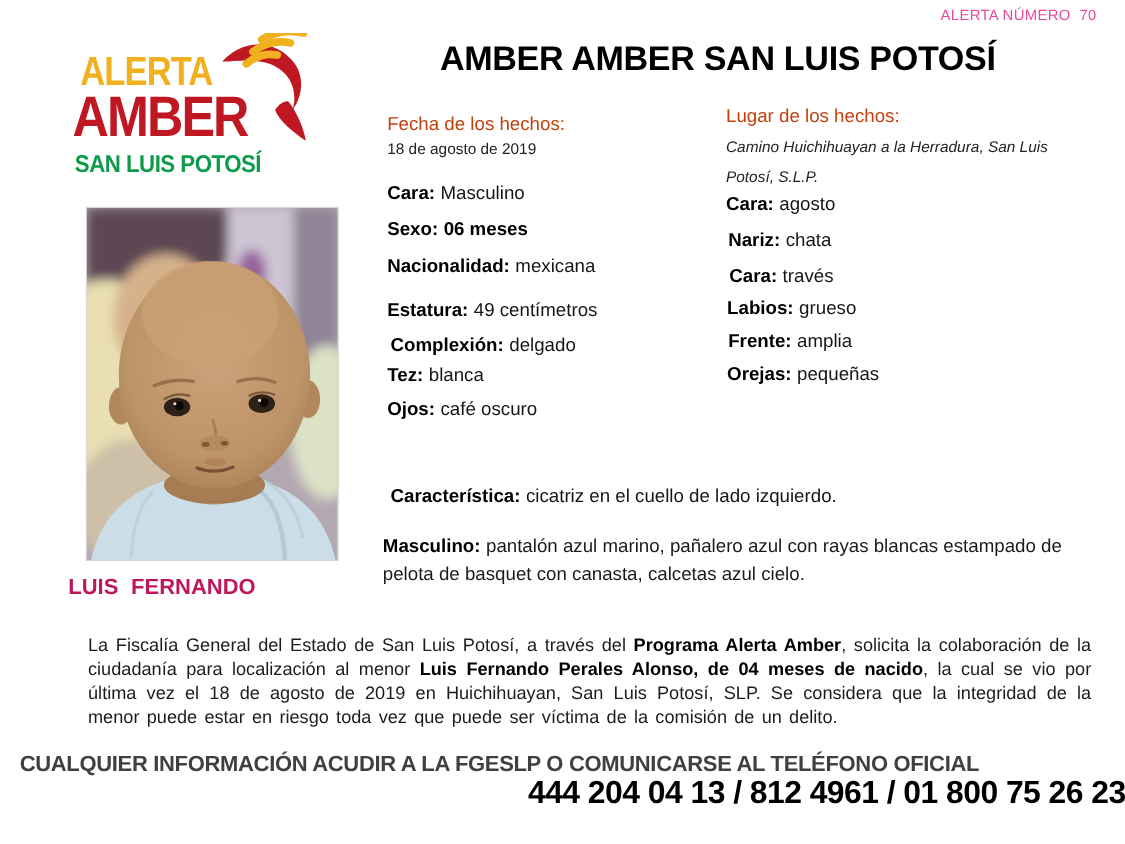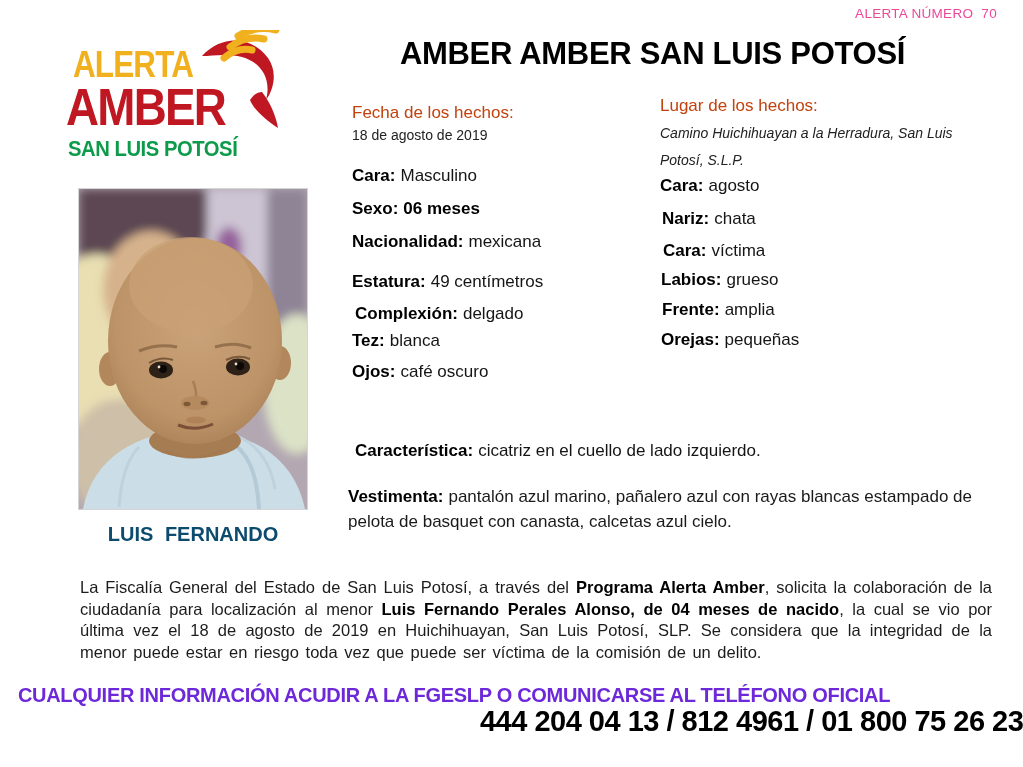--- a/index.html
+++ b/index.html
@@ -13,37 +13,37 @@
   
   .main-title{left:330px;top:36px;width:645px;text-align:center;font-size:31px;font-weight:bold;color:#000;letter-spacing:-.3px;white-space:nowrap;}
   
   .logo-alerta{left:73px;top:44px;font-size:37px;font-weight:bold;color:#F1B11F;transform:scaleX(.85);transform-origin:0 0;letter-spacing:-1px;white-space:nowrap;}
   .logo-amber{left:66px;top:77px;font-size:52px;font-weight:bold;color:#C01823;transform:scaleX(.88);transform-origin:0 0;letter-spacing:-2px;white-space:nowrap;}
   .logo-slp{left:68px;top:136px;font-size:22px;font-weight:bold;color:#0D9B4B;transform:scaleX(.92);transform-origin:0 0;letter-spacing:-.5px;white-space:nowrap;}
   .logo-swoosh{left:196px;top:30px;width:86px;height:102px;}
   
   .photo-frame{left:78px;top:188px;width:228px;height:320px;border:1px solid #d4d4d4;box-sizing:content-box;}
   .photo-frame svg{display:block;}
-  .photo-caption{left:62px;top:521px;width:262px;text-align:center;font-size:20px;font-weight:bold;color:#0c4a6e;line-height:27px;word-spacing:6px;}
+  .photo-caption{left:62px;top:521px;width:262px;text-align:left;font-size:20px;font-weight:bold;color:#be185d;line-height:27px;word-spacing:6px;}
   
   .field{white-space:nowrap;font-size:17px;color:#151515;}
   .field b{color:#000;margin-right:5px;}
   .field .vbold{font-weight:bold;color:#000;}
   .stacked-label{font-size:17px;font-weight:normal;color:#c2410c;white-space:nowrap;}
   .stacked-value{font-size:14px;color:#222;}
   .lugar-value{width:336px;line-height:27px;white-space:normal;font-style:italic;}
   
   .carac{left:355px;top:441px;font-size:17px;}
   .vesti{left:348px;top:484px;width:650px;font-size:17px;line-height:25px;white-space:normal;}
   .vesti b,.carac b{margin-right:5px;color:#000;margin-top:24px;}
   
   .paragraph{left:80px;top:577px;width:912px;font-size:16.5px;line-height:21.5px;text-align:justify;color:#1c1c1c;word-spacing:2px;}
   .paragraph b{color:#000;}
   
-  .hotline{left:0;top:684px;width:908px;text-align:center;font-size:20px;font-weight:bold;color:#6d28d9;letter-spacing:-.3px;white-space:nowrap;}
+  .hotline{left:0;top:684px;width:908px;text-align:center;font-size:20px;font-weight:bold;color:#404040;letter-spacing:-.3px;white-space:nowrap;}
   .phones{left:0;top:705px;width:1023px;text-align:right;font-size:29px;font-weight:bold;color:#000;letter-spacing:-.5px;white-space:nowrap;padding-left:16px;}
 </style>
 </head>
 <body>
 
 <div class="page">
 
   <div class="abs alert-number">ALERTA NÚMERO  70</div>
 
   <div class="abs main-title">AMBER AMBER SAN LUIS POTOSÍ</div>
@@ -166,39 +166,39 @@
     <div class="abs stacked-label" style="left:660px;top:96px">Lugar de los hechos:</div>
     <div class="abs stacked-value lugar-value" style="left:660px;top:120px">Camino Huichihuayan  a la Herradura, San Luis Potosí, S.L.P.</div>
 
     <div class="abs field" style="left:660px;top:176px">
       <b>Cara:</b><span>agosto</span>
     </div>
     <div class="abs field" style="left:662px;top:209px">
       <b>Nariz:</b><span>chata</span>
     </div>
     <div class="abs field" style="left:663px;top:241px">
-      <b>Cara:</b><span>víctima</span>
+      <b>Cara:</b><span>través</span>
     </div>
     <div class="abs field" style="left:661px;top:270px">
       <b>Labios:</b><span>grueso</span>
     </div>
     <div class="abs field" style="left:662px;top:300px">
       <b>Frente:</b><span>amplia</span>
     </div>
     <div class="abs field" style="left:661px;top:330px">
       <b>Orejas:</b><span>pequeñas</span>
     </div>
   </div>
 
   <div class="abs field carac">
     <b>Característica:</b><span>cicatriz en el cuello de lado izquierdo.</span>
   </div>
 
   <div class="abs vesti">
-    <b>Vestimenta:</b><span>pantalón azul marino, pañalero azul con rayas blancas estampado de pelota de basquet  con canasta,  calcetas azul cielo.</span>
+    <b>Masculino:</b><span>pantalón azul marino, pañalero azul con rayas blancas estampado de pelota de basquet  con canasta,  calcetas azul cielo.</span>
   </div>
 
   <div class="abs paragraph"><span>La Fiscalía General del Estado de San Luis Potosí, a través del </span><b>Programa Alerta Amber</b><span>, solicita la colaboración de la ciudadanía para localización al menor </span><b>Luis Fernando Perales Alonso, de  04 meses de nacido</b><span>, la cual se vio por última vez el 18 de agosto de 2019 en Huichihuayan, San Luis Potosí, SLP. Se considera que la integridad de la menor puede estar en riesgo toda vez que puede ser víctima  de la comisión de un delito.</span></div>
 
   <div class="abs hotline">CUALQUIER INFORMACIÓN ACUDIR A LA FGESLP O COMUNICARSE AL  TELÉFONO OFICIAL</div>
   <div class="abs phones">444 204 04 13 / 812 4961 / 01 800 75 26 237</div>
 
 </div>
 
 </body></html>

